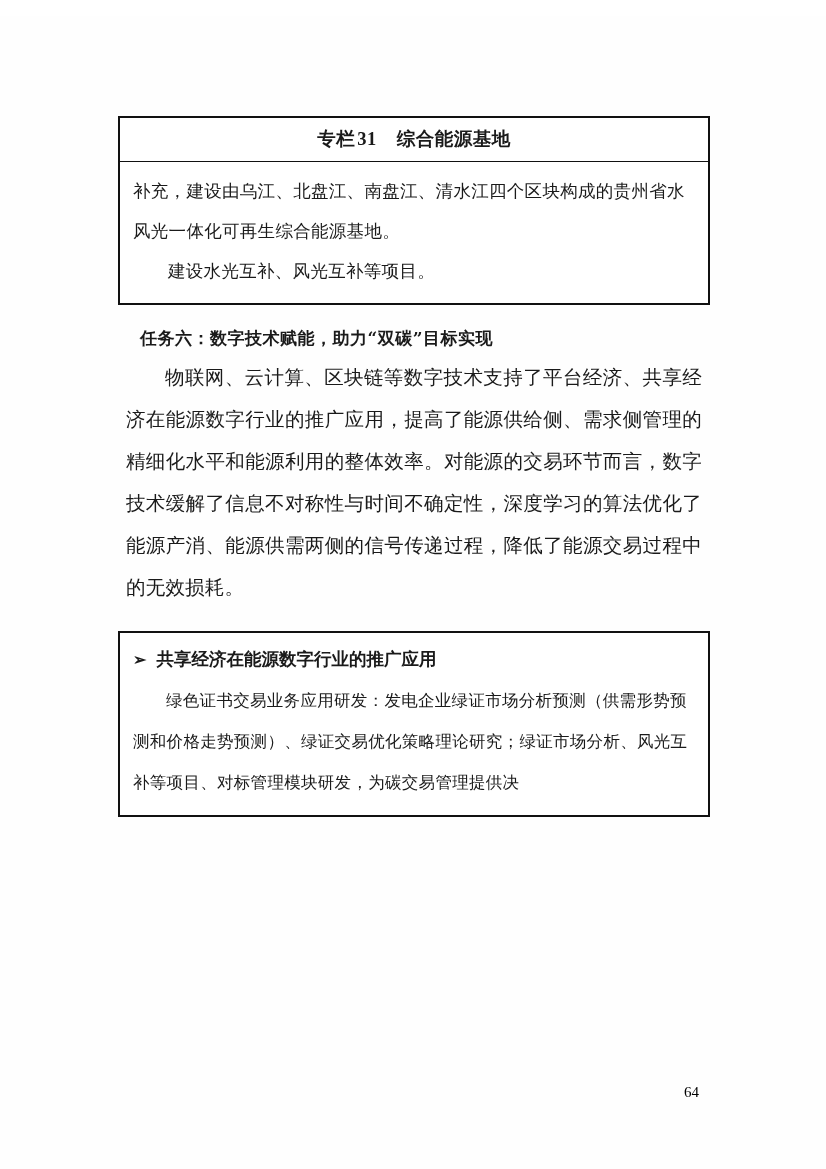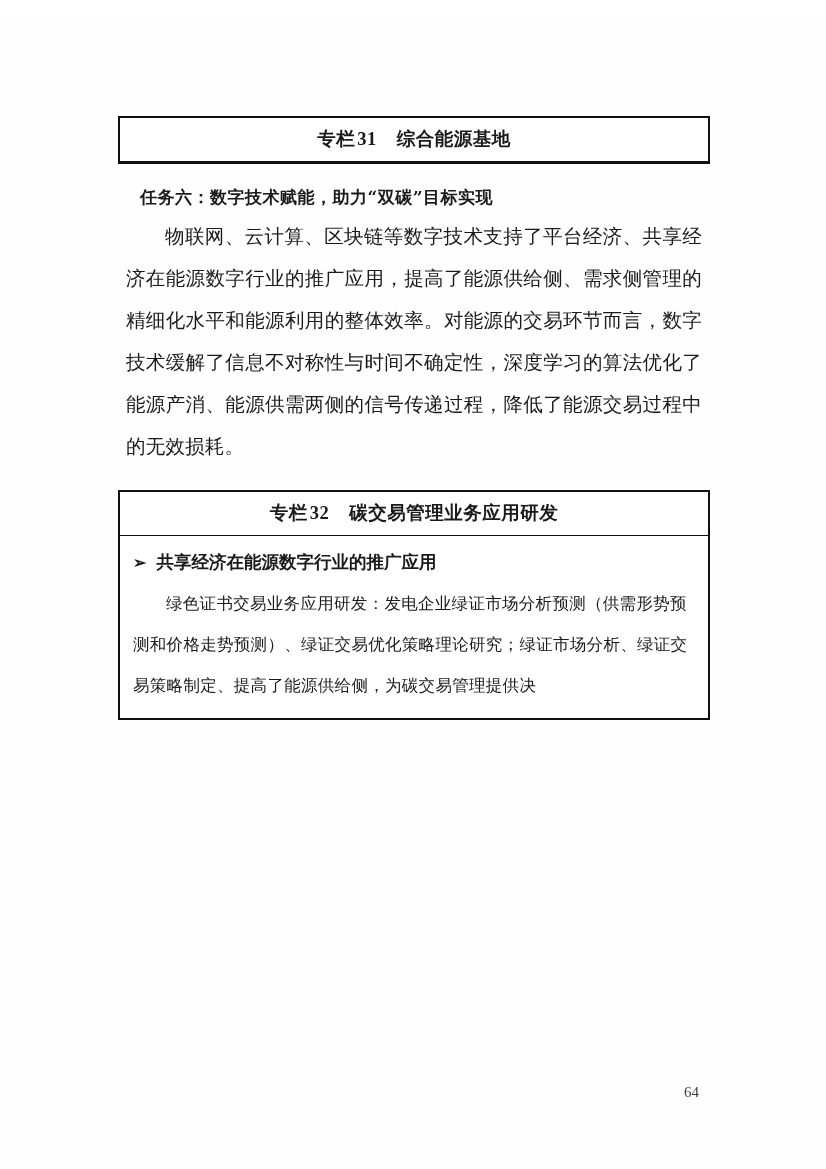--- a/index.html
+++ b/index.html
@@ -117,53 +117,54 @@
   }
   .spacer-c { height: 14px; }
 
   
   .page-number {
     position: absolute;
     left: 684px;
     top: 1068px;
     font-size: 15px;
     font-family: "Liberation Serif", "DejaVu Serif", serif;
-    color: #404040;
+    color: #000000;
   }
 </style>
 </head>
 <body>
 
 <div class="page">
 
   <div class="content">
 
     <div class="callout">
       <div class="callout-title">
         <span>专栏</span><span class="num">31</span><span class="gap"></span><span>综合能源基地</span>
       </div>
+      <div class="callout-body">
+        <p>补充，建设由乌江、北盘江、南盘江、清水江四个区块构成的贵州省水风光一体化可再生综合能源基地。</p>
+        <p class="indent">建设水光互补、风光互补等项目。</p>
+      </div>
     </div>
 
     <div class="section-heading">任务六：数字技术赋能，助力“双碳”目标实现</div>
 
     <p class="body-p">物联网、云计算、区块链等数字技术支持了平台经济、共享经济在能源数字行业的推广应用，提高了能源供给侧、需求侧管理的精细化水平和能源利用的整体效率。对能源的交易环节而言，数字技术缓解了信息不对称性与时间不确定性，深度学习的算法优化了能源产消、能源供需两侧的信号传递过程，降低了能源交易过程中的无效损耗。</p>
 
 
     <div class="spacer-c"></div>
 
     <div class="callout">
-      <div class="callout-title">
-        <span>专栏</span><span class="num">32</span><span class="gap"></span><span>碳交易管理业务应用研发</span>
-      </div>
       <div class="callout-body">
         <div class="bullet-head">
           <span class="arrow">➢</span>
           <span>共享经济在能源数字行业的推广应用</span>
         </div>
-        <p class="indent small">绿色证书交易业务应用研发：发电企业绿证市场分析预测（供需形势预测和价格走势预测）、绿证交易优化策略理论研究；绿证市场分析、绿证交易策略制定、提高了能源供给侧，为碳交易管理提供决</p>
+        <p class="indent small">绿色证书交易业务应用研发：发电企业绿证市场分析预测（供需形势预测和价格走势预测）、绿证交易优化策略理论研究；绿证市场分析、风光互补等项目、对标管理模块研发，为碳交易管理提供决</p>
       </div>
     </div>
 
   </div>
 
   <div class="page-number">64</div>
 
 </div>
 
 </body></html>

